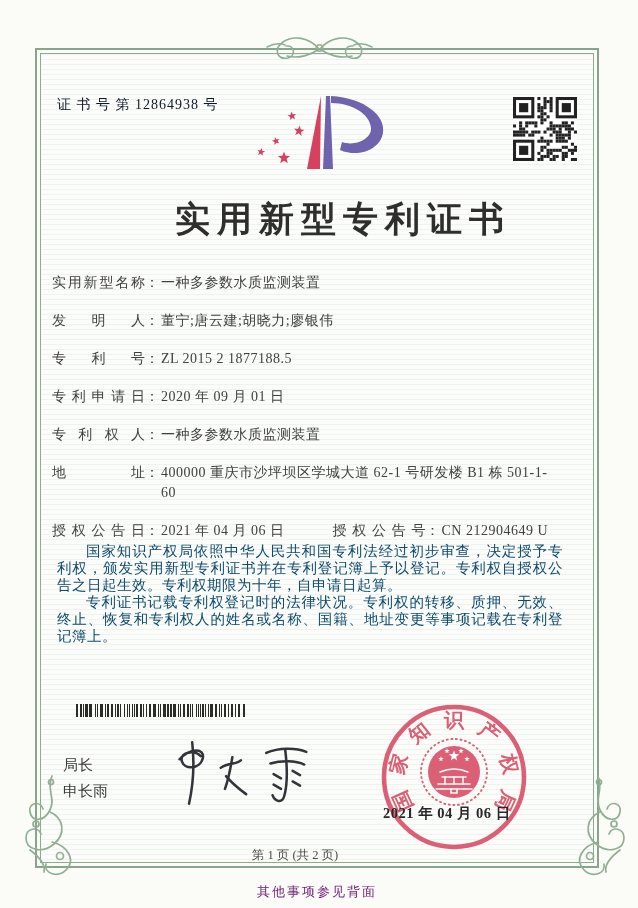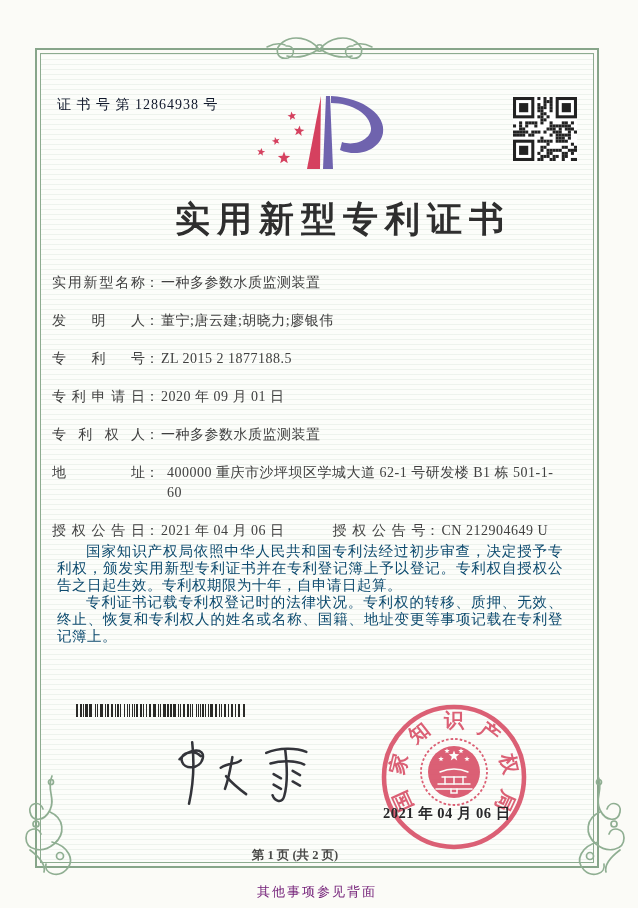--- a/index.html
+++ b/index.html
@@ -42,42 +42,41 @@
   }
   .fields { position:absolute; left:52px; top:273px; width:508px; font-size:14px; color:#404040; }
   .row { margin-bottom:18px; line-height:20px; white-space:nowrap; }
   .flabel {
     display:inline-block; width:93px;
     text-align:justify; text-align-last:justify;
     vertical-align:top;
   }
   .colon { display:inline-block; width:16px; vertical-align:top; }
   .fvalue { display:inline-block; vertical-align:top; letter-spacing:0.5px; }
-  .fvalue.wrap { width:392px; white-space:normal;margin-left:6px; }
+  .fvalue.wrap { width:392px; white-space:normal; }
   .grant-row .second { margin-left:48px; }
   .body-text {
     position:absolute; left:57px; top:543px; width:506px;
     font-size:14.5px; line-height:17px; text-align:justify;
     color:#0c4a6e; letter-spacing:0.5px;
   }
   .body-text p { text-indent:2em; }
   .barcode { position:absolute; left:76px; top:704px; width:170px; height:13px; }
   .signatory { position:absolute; left:63px; top:752px; font-size:15px; color:#3a3a3a; line-height:26px; }
   .signature { position:absolute; left:163px; top:736px; width:162px; height:74px; }
   .seal { position:absolute; left:378px; top:700px; width:152px; height:152px; opacity:0.92; }
   .seal-date {
     position:absolute; left:383px; top:804px; width:150px;
     font-size:14.5px; font-weight:600; color:#28282a; letter-spacing:0.5px;
     white-space:nowrap;
   }
   .page-footer {
     position:absolute; left:35px; top:847px; width:564px;
     text-align:center; font-size:12.5px; color:#4a4a48;
     transform:translateX(-22px);
-    font-weight:bold;
   }
   .back-note {
     position:absolute; left:35px; top:883px; width:564px;
     text-align:center; font-size:13px; color:#701a75; letter-spacing:2px;
   }
   .orn { position:absolute; pointer-events:none; }
   .orn-top { left:247px; top:33px; width:145px; height:32px; }
   .orn-bl { left:16px; top:772px; width:72px; height:104px; }
   .orn-br { left:562px; top:768px; width:72px; height:112px; transform:scaleX(-1); }
 </style>
@@ -362,20 +361,24 @@
       <rect x="143" y="0" width="1" height="13" fill="#2b2b28"></rect>
       <rect x="145" y="0" width="1" height="13" fill="#2b2b28"></rect>
       <rect x="148" y="0" width="2" height="13" fill="#2b2b28"></rect>
       <rect x="152" y="0" width="1" height="13" fill="#2b2b28"></rect>
       <rect x="155" y="0" width="2" height="13" fill="#2b2b28"></rect>
       <rect x="159" y="0" width="1" height="13" fill="#2b2b28"></rect>
       <rect x="162" y="0" width="2" height="13" fill="#2b2b28"></rect>
       <rect x="167" y="0" width="2" height="13" fill="#2b2b28"></rect>
     </svg>
 
+  <div class="signatory">
+    <div>局长</div>
+    <div>申长雨</div>
+  </div>
 
   <svg class="signature" viewBox="0 0 150 70">
     <g fill="none" stroke="#33343a" stroke-width="2.4" stroke-linecap="round" stroke-linejoin="round">
       <path d="M14,22 C24,11 38,11 36,21 C34,31 18,33 16,23 C15,15 28,13 34,19"></path>
       <path d="M26,6 C28,24 27,46 23,64"></path>
       <path d="M64,20 C62,32 60,42 57,50"></path>
       <path d="M53,30 C61,25 69,27 72,23"></path>
       <path d="M58,38 C64,45 70,50 77,55"></path>
       <path d="M96,16 C108,11 124,11 134,15"></path>
       <path d="M114,13 C116,30 116,47 113,57 C111,64 104,62 102,56"></path>

